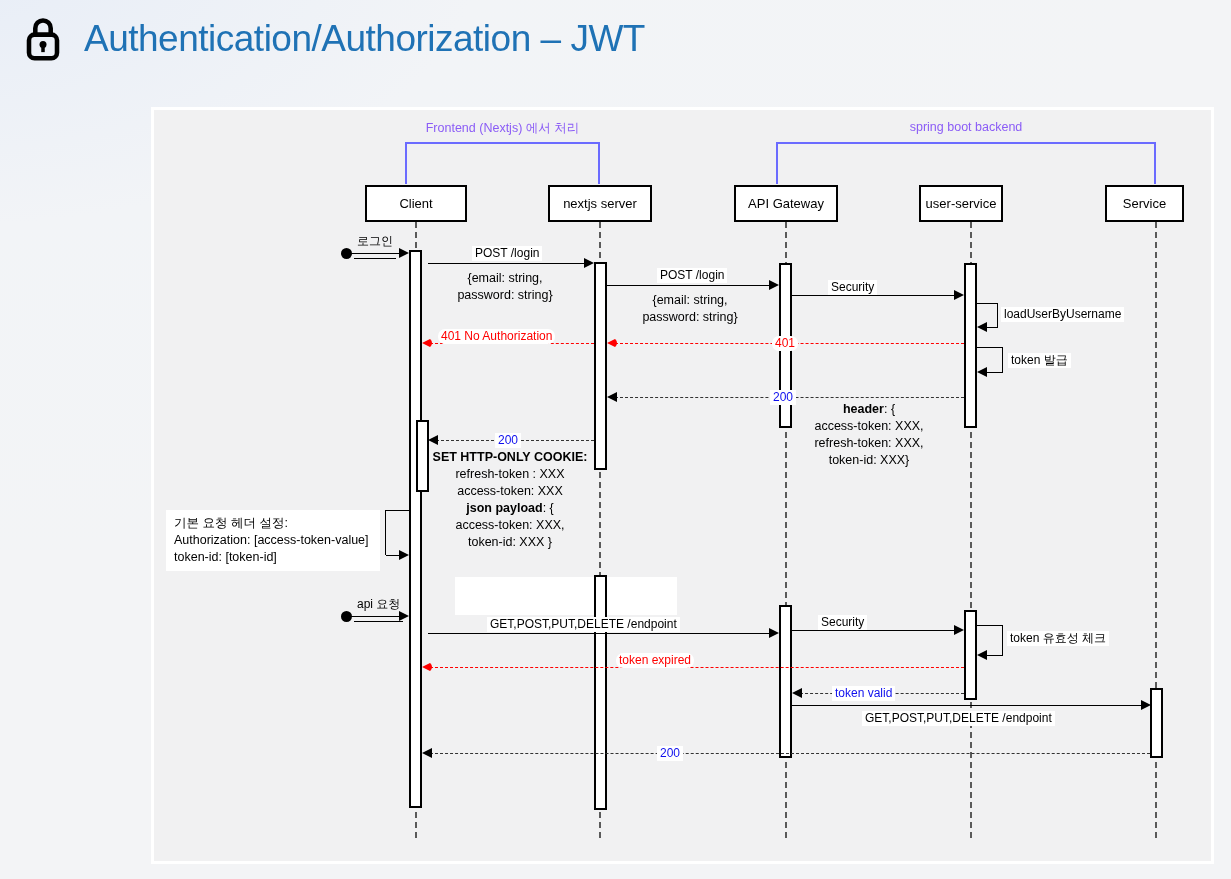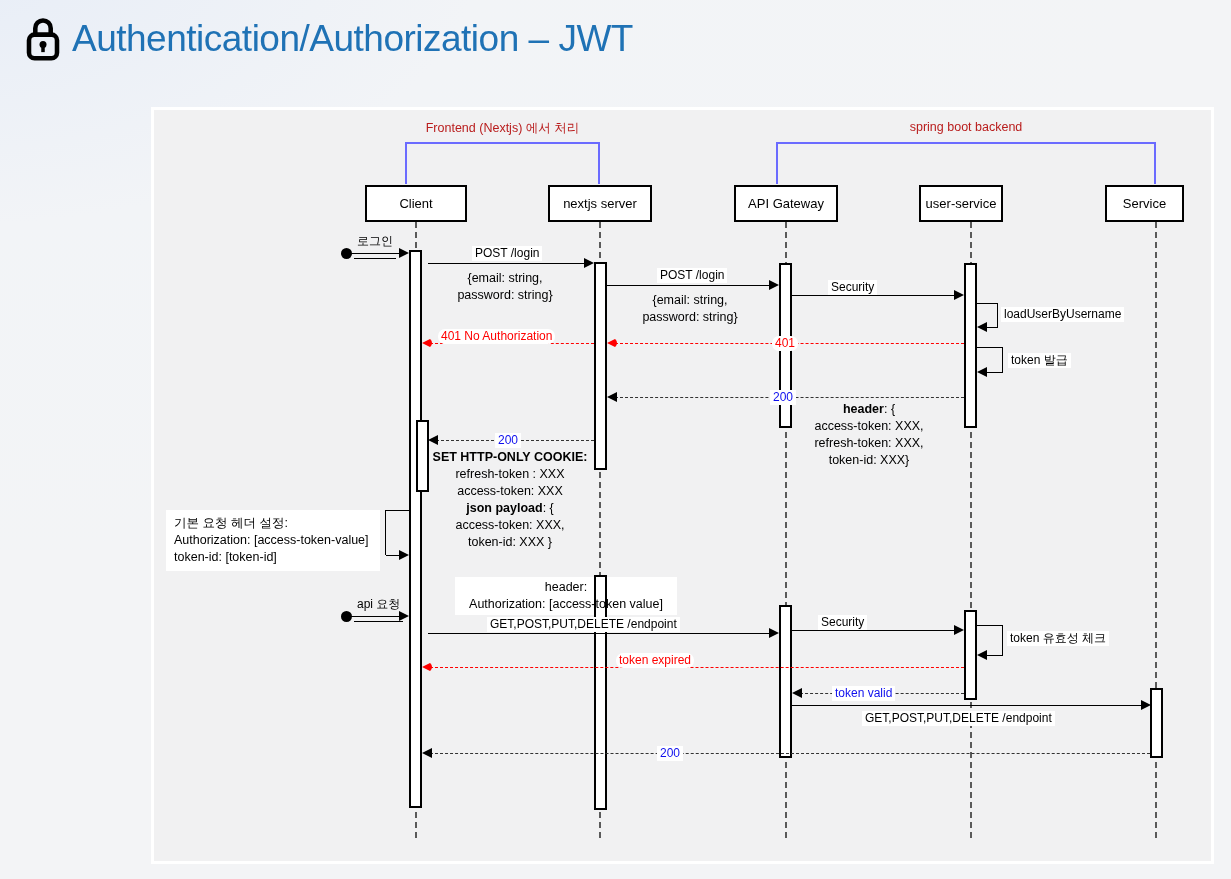--- a/index.html
+++ b/index.html
@@ -5,30 +5,30 @@
   :root{
     --c-title:#1f72b5; --c-bracket:#6b6bff; --c-red:#ff0000; --c-blue:#0f0fee;
     --ink:#000; --line:#333;
   }
   *{box-sizing:border-box; margin:0; padding:0;}
   html,body{width:1231px;height:879px;overflow:hidden;}
   body{font-family:"Liberation Sans","DejaVu Sans",sans-serif;
        background:radial-gradient(1200px 600px at -5% -5%, #e7edf7 0%, #f2f4f7 45%, #f3f4f6 100%);}
   #stage{position:relative;width:1231px;height:879px;}
 
-  .title-wrap{position:absolute;left:22px;top:16px;display:flex;align-items:center;gap:8px;}
+  .title-wrap{position:absolute;left:22px;top:16px;display:flex;align-items:center;gap:20px;}
   .title-text{font-size:37px;color:var(--c-title);letter-spacing:-.5px;font-weight:400;}
 
   .panel{position:absolute;left:151px;top:107px;width:1063px;height:757px;
          background:#f1f1f2;border:3px solid #ffffff;}
 
   .lifeline{position:absolute;width:0;border-left:2px dashed #5a5a5a;z-index:1;}
   .bracket{position:absolute;border-top:2px solid var(--c-bracket);
            border-left:2px solid var(--c-bracket);border-right:2px solid var(--c-bracket);z-index:1;}
-  .glabel{position:absolute;text-align:center;font-size:12.5px;color:#b91c1c;z-index:2;}
+  .glabel{position:absolute;text-align:center;font-size:12.5px;color:#8b5cf6;z-index:2;}
 
   .actor{position:absolute;height:37px;background:#fff;border:2px solid #000;
          display:flex;align-items:center;justify-content:center;font-size:13px;z-index:3;}
   .whitebox{position:absolute;background:#fff;z-index:2;}
   .bar{position:absolute;width:13px;background:#fff;border:2px solid #000;z-index:3;}
 
   .ln{position:absolute;height:0;z-index:4;}
   .ln-solid{border-top:1.6px solid #000;}
   .ln-dash{border-top:1.6px dashed #333;}
   .ln-dash-red{border-top:1.6px dashed var(--c-red);}
@@ -172,24 +172,20 @@
   <div class="ln ln-solid" style="left:385px;top:510px;width:24px;"></div>
   <div class="vln" style="left:385px;top:510px;height:45px;"></div>
   <div class="ln ln-solid" style="left:386px;top:555px;width:14px;"></div>
   <div class="ah ah-r" style="left:399px;top:550px;"></div>
 
   <div class="dot" style="left:341px;top:611px;"></div>
   <div class="ln ln-solid" style="left:350px;top:616px;width:50px;"></div>
   <div class="ah ah-r" style="left:399px;top:611px;"></div>
   <div class="lbl center ul" style="left:354px;top:597px;">api 요청</div>
 
-  <div class="noteblock" style="left:455px;top:579px;width:222px;">
-    <div>header:</div>
-    <div>Authorization: [access-token value]</div>
-  </div>
 
   <div class="ln ln-solid" style="left:428px;top:633px;width:342px;"></div>
   <div class="ah ah-r" style="left:769px;top:628px;"></div>
   <div class="lbl center" style="left:487px;top:617px;">GET,POST,PUT,DELETE /endpoint</div>
 
   <div class="ln ln-solid" style="left:792px;top:630px;width:163px;"></div>
   <div class="ah ah-r" style="left:954px;top:625px;"></div>
   <div class="lbl center" style="left:818px;top:615px;">Security</div>
 
   <div class="ln ln-solid" style="left:977px;top:625px;width:26px;"></div>

